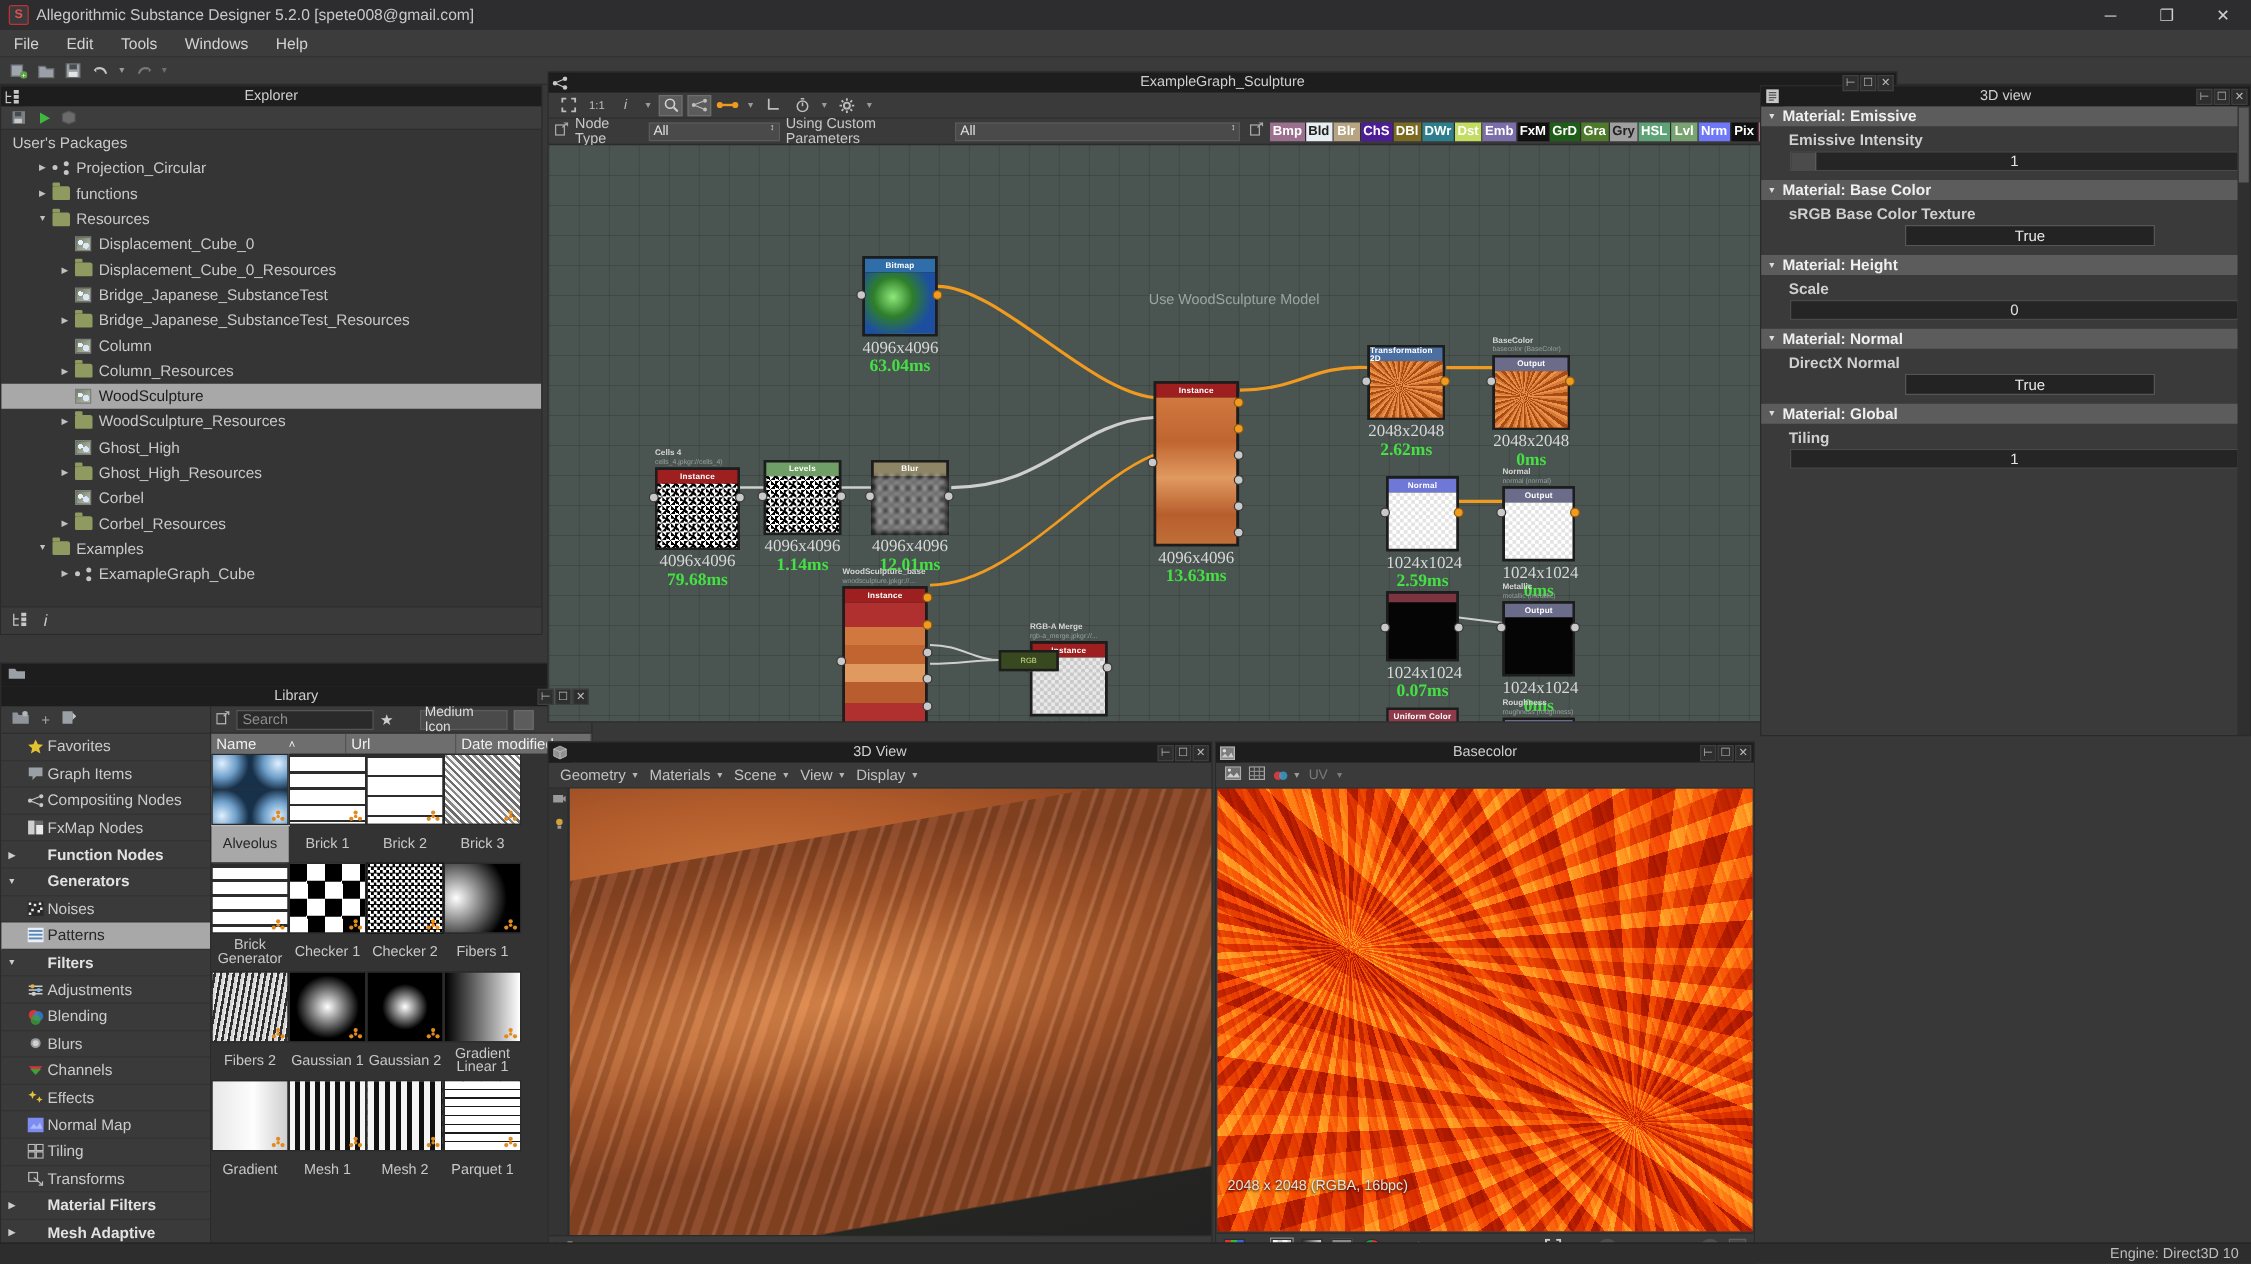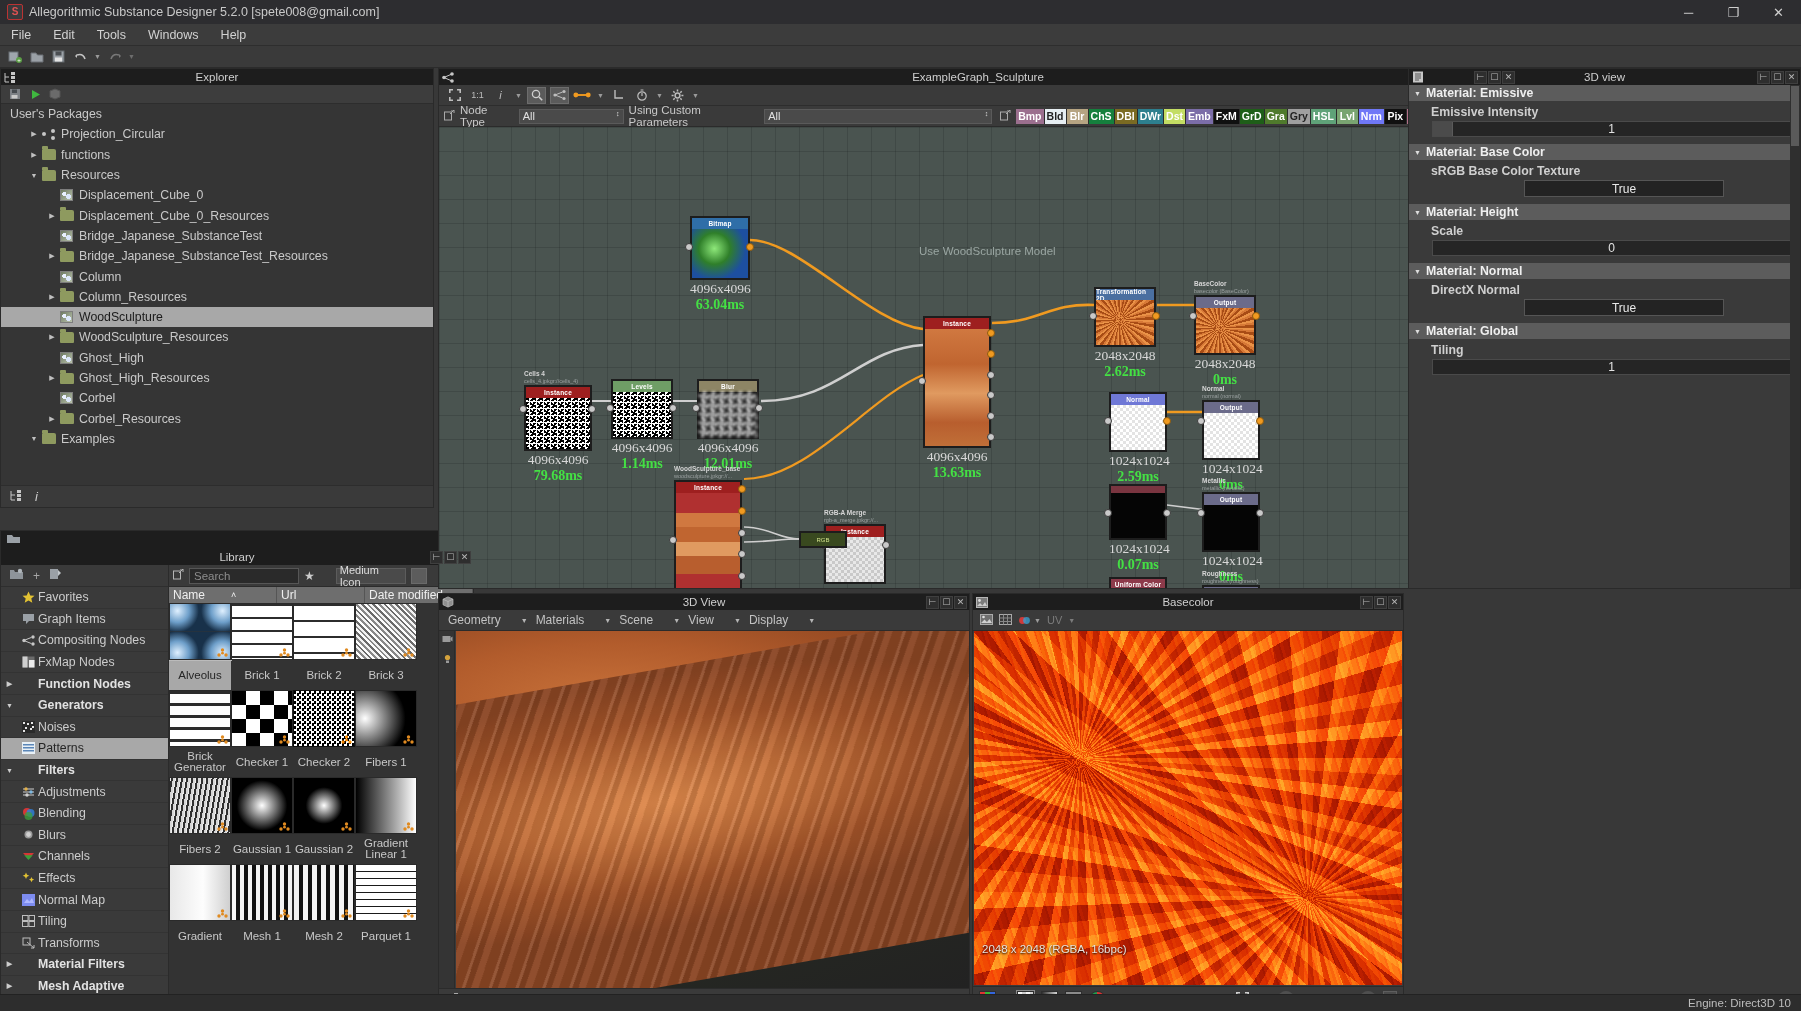--- a/index.html
+++ b/index.html
@@ -98,21 +98,21 @@
   .lgcell{ width:62px; }
   .lgthumb{ width:62px;height:57px;position:relative;border:1px solid #2a2a2a;}
   .lgbadge{ position:absolute;right:2px;bottom:2px;width:11px;height:10px;}
   .lglabel{ height:30px;font-size:11.5px;color:#c8c8c8;text-align:center;display:flex;align-items:center;justify-content:center;line-height:11px;padding:0 1px;}
   .lgcell.sel .lglabel{ background:#a8a8a8;color:#262626;}
   .lgcell.sel .lgthumb{ outline:1px solid #bbb; }
   .libscroll{position:absolute;right:0;top:0;width:9px;height:100%;background:#2e2e2e;}
   .libscroll i{position:absolute;left:1px;top:2px;width:7px;height:120px;background:#545454;}
 
   
-  #graph{ left:438px;top:68px;width:1080px;height:521px; }
+  #graph{ left:438px;top:57px;width:1080px;height:521px; }
   .g-tools{ height:21px;background:#3a3a3a;display:flex;align-items:center;gap:4px;padding-left:6px;border-bottom:1px solid #2d2d2d;}
   .g-tools .gi{ width:19px;height:17px;display:flex;align-items:center;justify-content:center;font-size:11px;color:#bdbdbd;}
   .g-tools .gi.on{ background:#5b5b5b;border:1px solid #6d6d6d; }
   .g-filter{ height:21px;background:#3a3a3a;display:flex;align-items:center;gap:5px;padding-left:5px;border-bottom:1px solid #2b2b2b;font-size:11.5px;}
   .ddl{ height:15px;background:#4a4a4a;border:1px solid #5a5a5a;display:flex;align-items:flex-start;justify-content:space-between;padding:0 3px;font-size:11px;color:#e0e0e0;}
   .tagbar{ display:flex; }
   .tag{ height:15px;min-width:22px;padding:0 2px;font-size:10.5px;display:flex;align-items:center;justify-content:center;color:#fff;font-weight:bold;border-right:1px solid #2c2c2c;overflow:hidden;}
   .canvas{ position:relative;height:calc(100% - 16px - 21px - 21px);
     background-color:#4a5450;
     background-image:linear-gradient(to right,rgba(0,0,0,.13) 1px,transparent 1px),
@@ -140,21 +140,21 @@
   .plabel{ font-size:12.3px;font-weight:bold;color:#cfcfcf;padding:4px 0 2px 22px;}
   .pfield{ height:16px;margin:0 9px 7px 23px;background:#252525;border:1px solid #4a4a4a;position:relative;display:flex;align-items:center;justify-content:center;font-size:12px;color:#e3e3e3;}
   .pfield .grip{ position:absolute;left:0;top:0;width:20px;height:14px;background:#4b4b4b;border-right:1px solid #5a5a5a;}
   .pbtnfield{ height:17px;margin:0 9px 7px 0;width:200px;margin-left:115px;background:#232323;border:1px solid #555;display:flex;align-items:center;justify-content:center;font-size:12px;color:#e9e9e9;}
   .propscroll{position:absolute;right:0;top:16px;width:10px;bottom:0;background:#2f2f2f;}
   .propscroll i{position:absolute;left:1px;top:1px;width:8px;height:60px;background:#5a5a5a;}
 
   
   #view3d{ left:438px;top:593px;width:532px;height:418px; }
   .v-menu{ height:21px;background:#3a3a3a;display:flex;align-items:center;gap:4px;padding-left:7px;font-size:12px;color:#c2c2c2;border-bottom:1px solid #2b2b2b;}
-  .v-menu .vm{ display:flex;align-items:center;gap:20px;padding:0 2px;text-align:center;}
+  .v-menu .vm{ display:flex;align-items:center;gap:4px;padding:0 2px;text-align:center;}
   .v-menu .cv{ font-size:7px;color:#b5b5b5; }
   .v-left{ position:absolute;left:0;top:37px;bottom:22px;width:16px;background:#343434;border-right:1px solid #2b2b2b;}
   .v-left span{ display:block;width:16px;height:16px;text-align:center;font-size:10px;color:#b0b0b0;margin-top:3px;}
   .v-canvas{ position:absolute;left:17px;right:0;top:37px;bottom:22px;overflow:hidden;
     background:
       radial-gradient(ellipse 120% 55% at 30% 20%, #c8723a 0%, #b25c2c 30%, #8e4520 60%, transparent 75%),
       linear-gradient(160deg,#7c8b5a 0%, #5f6a42 18%, #3c4430 30%, #2a2f22 40%, #222 100%);
   }
   .v-wood{ position:absolute;left:-4%;top:8%;width:112%;height:88%;
     background:
@@ -408,20 +408,32 @@
             <span style="">Corbel_Resources</span>
           </div>
           <div class="exprow">
             <span style="width:27px"></span>
             <span class="arrow">▼</span>
             <span class="ico">
               <span class="fldico"></span>
             </span>
             <span style="">Examples</span>
           </div>
+          <div class="exprow">
+            <span style="width:45px"></span>
+            <span class="arrow">▶</span>
+            <span class="ico">
+              <span class="grfico">
+                <i></i>
+                <i></i>
+                <i></i>
+              </span>
+            </span>
+            <span style="">ExamapleGraph_Cube</span>
+          </div>
         </div>
     </div>
     <div class="exp-foot">
       <span>
         <svg width="13" height="11" viewBox="0 0 13 11">
             <path d="M1 1v9h4M1 5h4" stroke="#c7c7c7" fill="none"></path>
             <rect x="7" y="0" width="4" height="3" fill="#c7c7c7"></rect>
             <rect x="7" y="4" width="4" height="3" fill="#c7c7c7"></rect>
             <rect x="7" y="8" width="4" height="3" fill="#c7c7c7"></rect>
           </svg>
@@ -961,21 +973,21 @@
       <span style="color:#a9a9a9;margin-left:3px">
         <svg width="11" height="11" viewBox="0 0 11 11">
             <rect x="0.5" y="2" width="7" height="8" fill="none" stroke="#a9a9a9"></rect>
             <path d="M6 4 L10 0 M7 0h3v3" stroke="#a9a9a9" fill="none"></path>
           </svg>
       </span>
       <div class="tagbar" id="tagbar">
           <span class="tag" style="background: rgb(155, 111, 142); color: rgb(255, 255, 255);">Bmp</span>
           <span class="tag" style="background: rgb(230, 238, 242); color: rgb(34, 34, 34);">Bld</span>
           <span class="tag" style="background: rgb(182, 164, 130); color: rgb(255, 255, 255);">Blr</span>
-          <span class="tag" style="background: #15803d; color: rgb(255, 255, 255);">ChS</span>
+          <span class="tag" style="background: #4c1d95; color: rgb(255, 255, 255);">ChS</span>
           <span class="tag" style="background: rgb(122, 106, 34); color: rgb(255, 255, 255);">DBl</span>
           <span class="tag" style="background: rgb(45, 127, 142); color: rgb(255, 255, 255);">DWr</span>
           <span class="tag" style="background: rgb(195, 221, 99); color: rgb(255, 255, 255);">Dst</span>
           <span class="tag" style="background: rgb(123, 109, 168); color: rgb(255, 255, 255);">Emb</span>
           <span class="tag" style="background: rgb(16, 16, 16); color: rgb(255, 255, 255);">FxM</span>
           <span class="tag" style="background: rgb(30, 94, 24); color: rgb(255, 255, 255);">GrD</span>
           <span class="tag" style="background: rgb(79, 122, 44); color: rgb(255, 255, 255);">Gra</span>
           <span class="tag" style="background: rgb(159, 159, 159); color: rgb(34, 34, 34);">Gry</span>
           <span class="tag" style="background: rgb(95, 162, 120); color: rgb(255, 255, 255);">HSL</span>
           <span class="tag" style="background: rgb(121, 164, 113); color: rgb(255, 255, 255);">Lvl</span>

